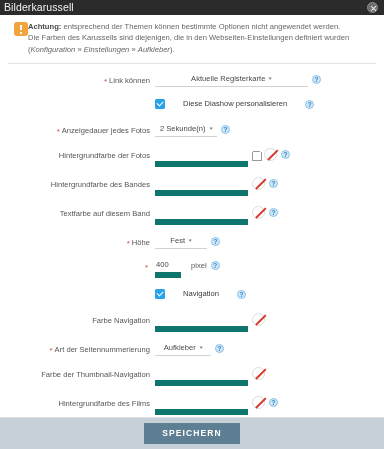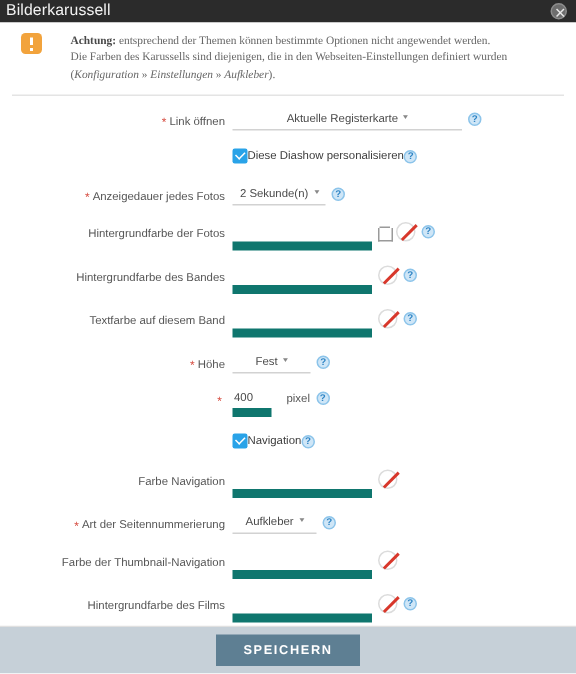--- a/index.html
+++ b/index.html
@@ -60,22 +60,21 @@
     padding: 0;
     overflow: hidden;
     position: relative;
   }
 
   
   .alert {
     display: flex;
     align-items: flex-start;
     padding: 6px 12px 8px 14px;
-    gap: 19px;
-    font-family: Liberation Serif, serif;
+    gap: 0;
   }
   .alert-icon {
     flex: 0 0 auto;
     width: 14px; height: 14px;
     background: #f2a33c;
     border-radius: 3px;
     position: relative;
     margin-top: 1px;
   }
   .alert-icon::before {
@@ -250,21 +249,21 @@
     position: absolute;
     left: 0.5px; top: 0.5px;
     width: 7px; height: 1.5px;
     background: #9a9a9a;
   }
 
   
   .check-row {
     display: flex;
     align-items: center;
-    gap: 0;
+    gap: 18px;
   }
   .checkbox {
     width: 10px; height: 10px;
     border-radius: 1.5px;
     background: #29a3e8;
     position: relative;
     flex: 0 0 auto;
     cursor: pointer;
   }
   .checkbox::after {
@@ -329,21 +328,21 @@
         <span>Die Farben des Karussells sind diejenigen, die in den Webseiten-Einstellungen definiert wurden (</span><i>Konfiguration</i><span> » </span><i>Einstellungen</i><span> » </span><i>Aufkleber</i><span>).</span>
       </div>
     </div>
 
     <div class="divider"></div>
 
     <div class="form">
 
       <div class="row">
         <div class="label-col">
-          <span class="req">*</span><span>Link öffnen</span>
+          <span class="req">*</span><span>Link können</span>
         </div>
         <div class="field-col">
           <div class="select w-wide">
             <span>Aktuelle Registerkarte</span>
             <span class="caret">▾</span>
           </div>
           <div class="help"><span>?</span></div>
         </div>
       </div>
 

